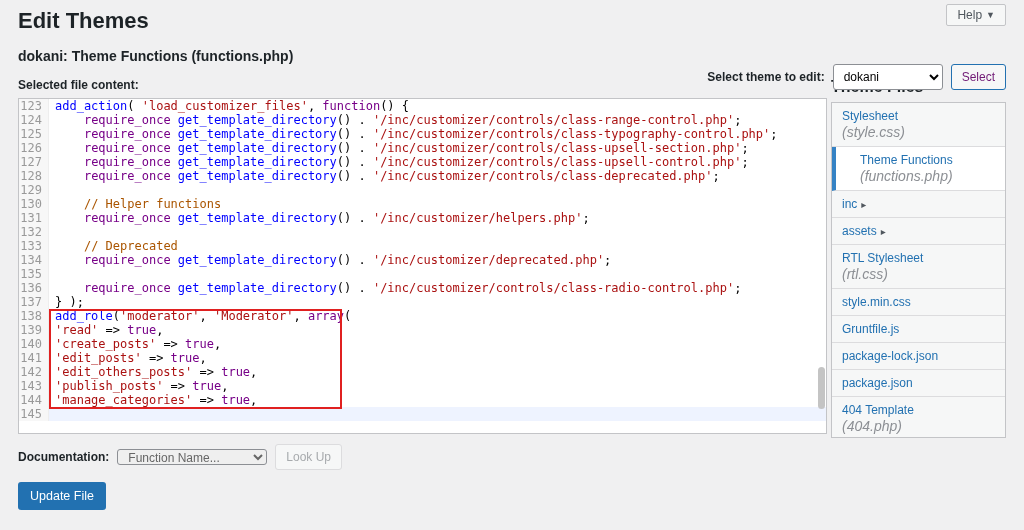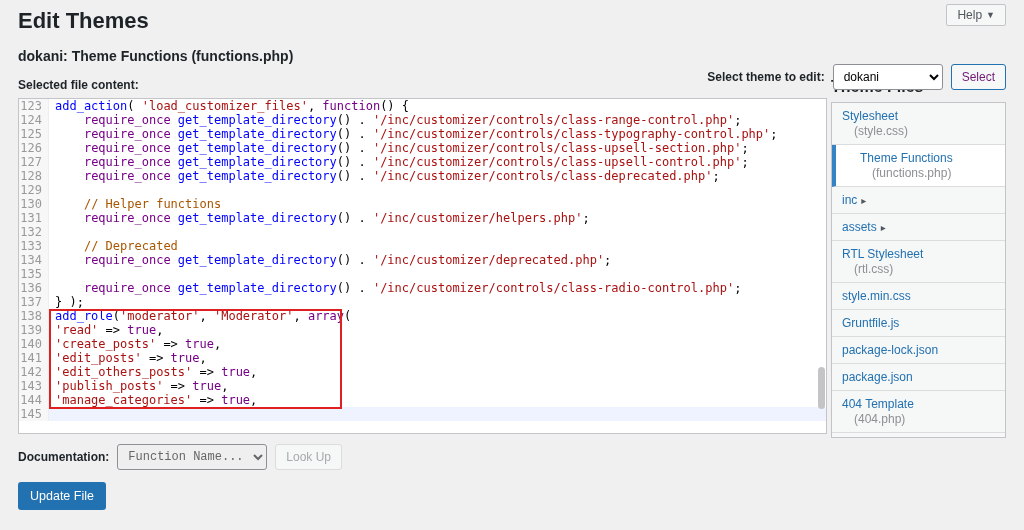--- a/index.html
+++ b/index.html
@@ -34,24 +34,24 @@
   .cm { color:#a50; }
   .active-line { background:#eef3ff; }
   .red-box { position:absolute; border:2px solid #e02020; pointer-events:none; }
   .scrollthumb { position:absolute; right:1px; width:7px; background:#c4c4c4; border-radius:4px; }
 
   .theme-files-h { font-size:16px; font-weight:600; margin:0 0 6px 0; }
   .file-list { border:1px solid #c3c4c7; background:#f6f7f7; font-size:12px; height:336px; overflow:hidden; position:relative; }
   .file-item { padding:6px 10px; border-bottom:1px solid #dcdcde; color:#2271b1; cursor:pointer; }
   .file-item.folder::after { content:"▸"; color:#50575e; margin-left:4px; font-size:10px; }
   .file-item.active { background:#fff; border-left:4px solid #3582c4; color:#2271b1; font-weight:500; padding-left:24px; }
-  .file-sub { color:#8c8f94; display:block; font-size:12px; margin-top:1px;margin-left:12px; }
+  .file-sub { color:#8c8f94; font-style:italic; display:block; font-size:14px; margin-top:1px; }
 
   .doc-row { margin-top:10px; display:flex; align-items:center; gap:8px; font-size:12px; }
-  .doc-row select { height:26px; border:1px solid #8c8f94; border-radius:3px; font-size:12px; padding:0 6px; width:150px; color:#666;font-family:Liberation Mono, monospace; }
+  .doc-row select { height:16px; border:1px solid #8c8f94; border-radius:3px; font-size:12px; padding:0 6px; width:150px; color:#666; }
   .lookup-btn { border:1px solid #dcdcde; color:#a7aaad; background:#f6f7f7; font-size:12px; height:26px; padding:0 10px; border-radius:3px; }
 
   .update-row { margin-top:12px; }
   .primary-btn { background:#2271b1; color:#fff; border:none; font-size:12.5px; padding:7px 12px; border-radius:3px; cursor:pointer; }
 </style>
 </head>
 <body>
 
 <div class="wrap">
 

